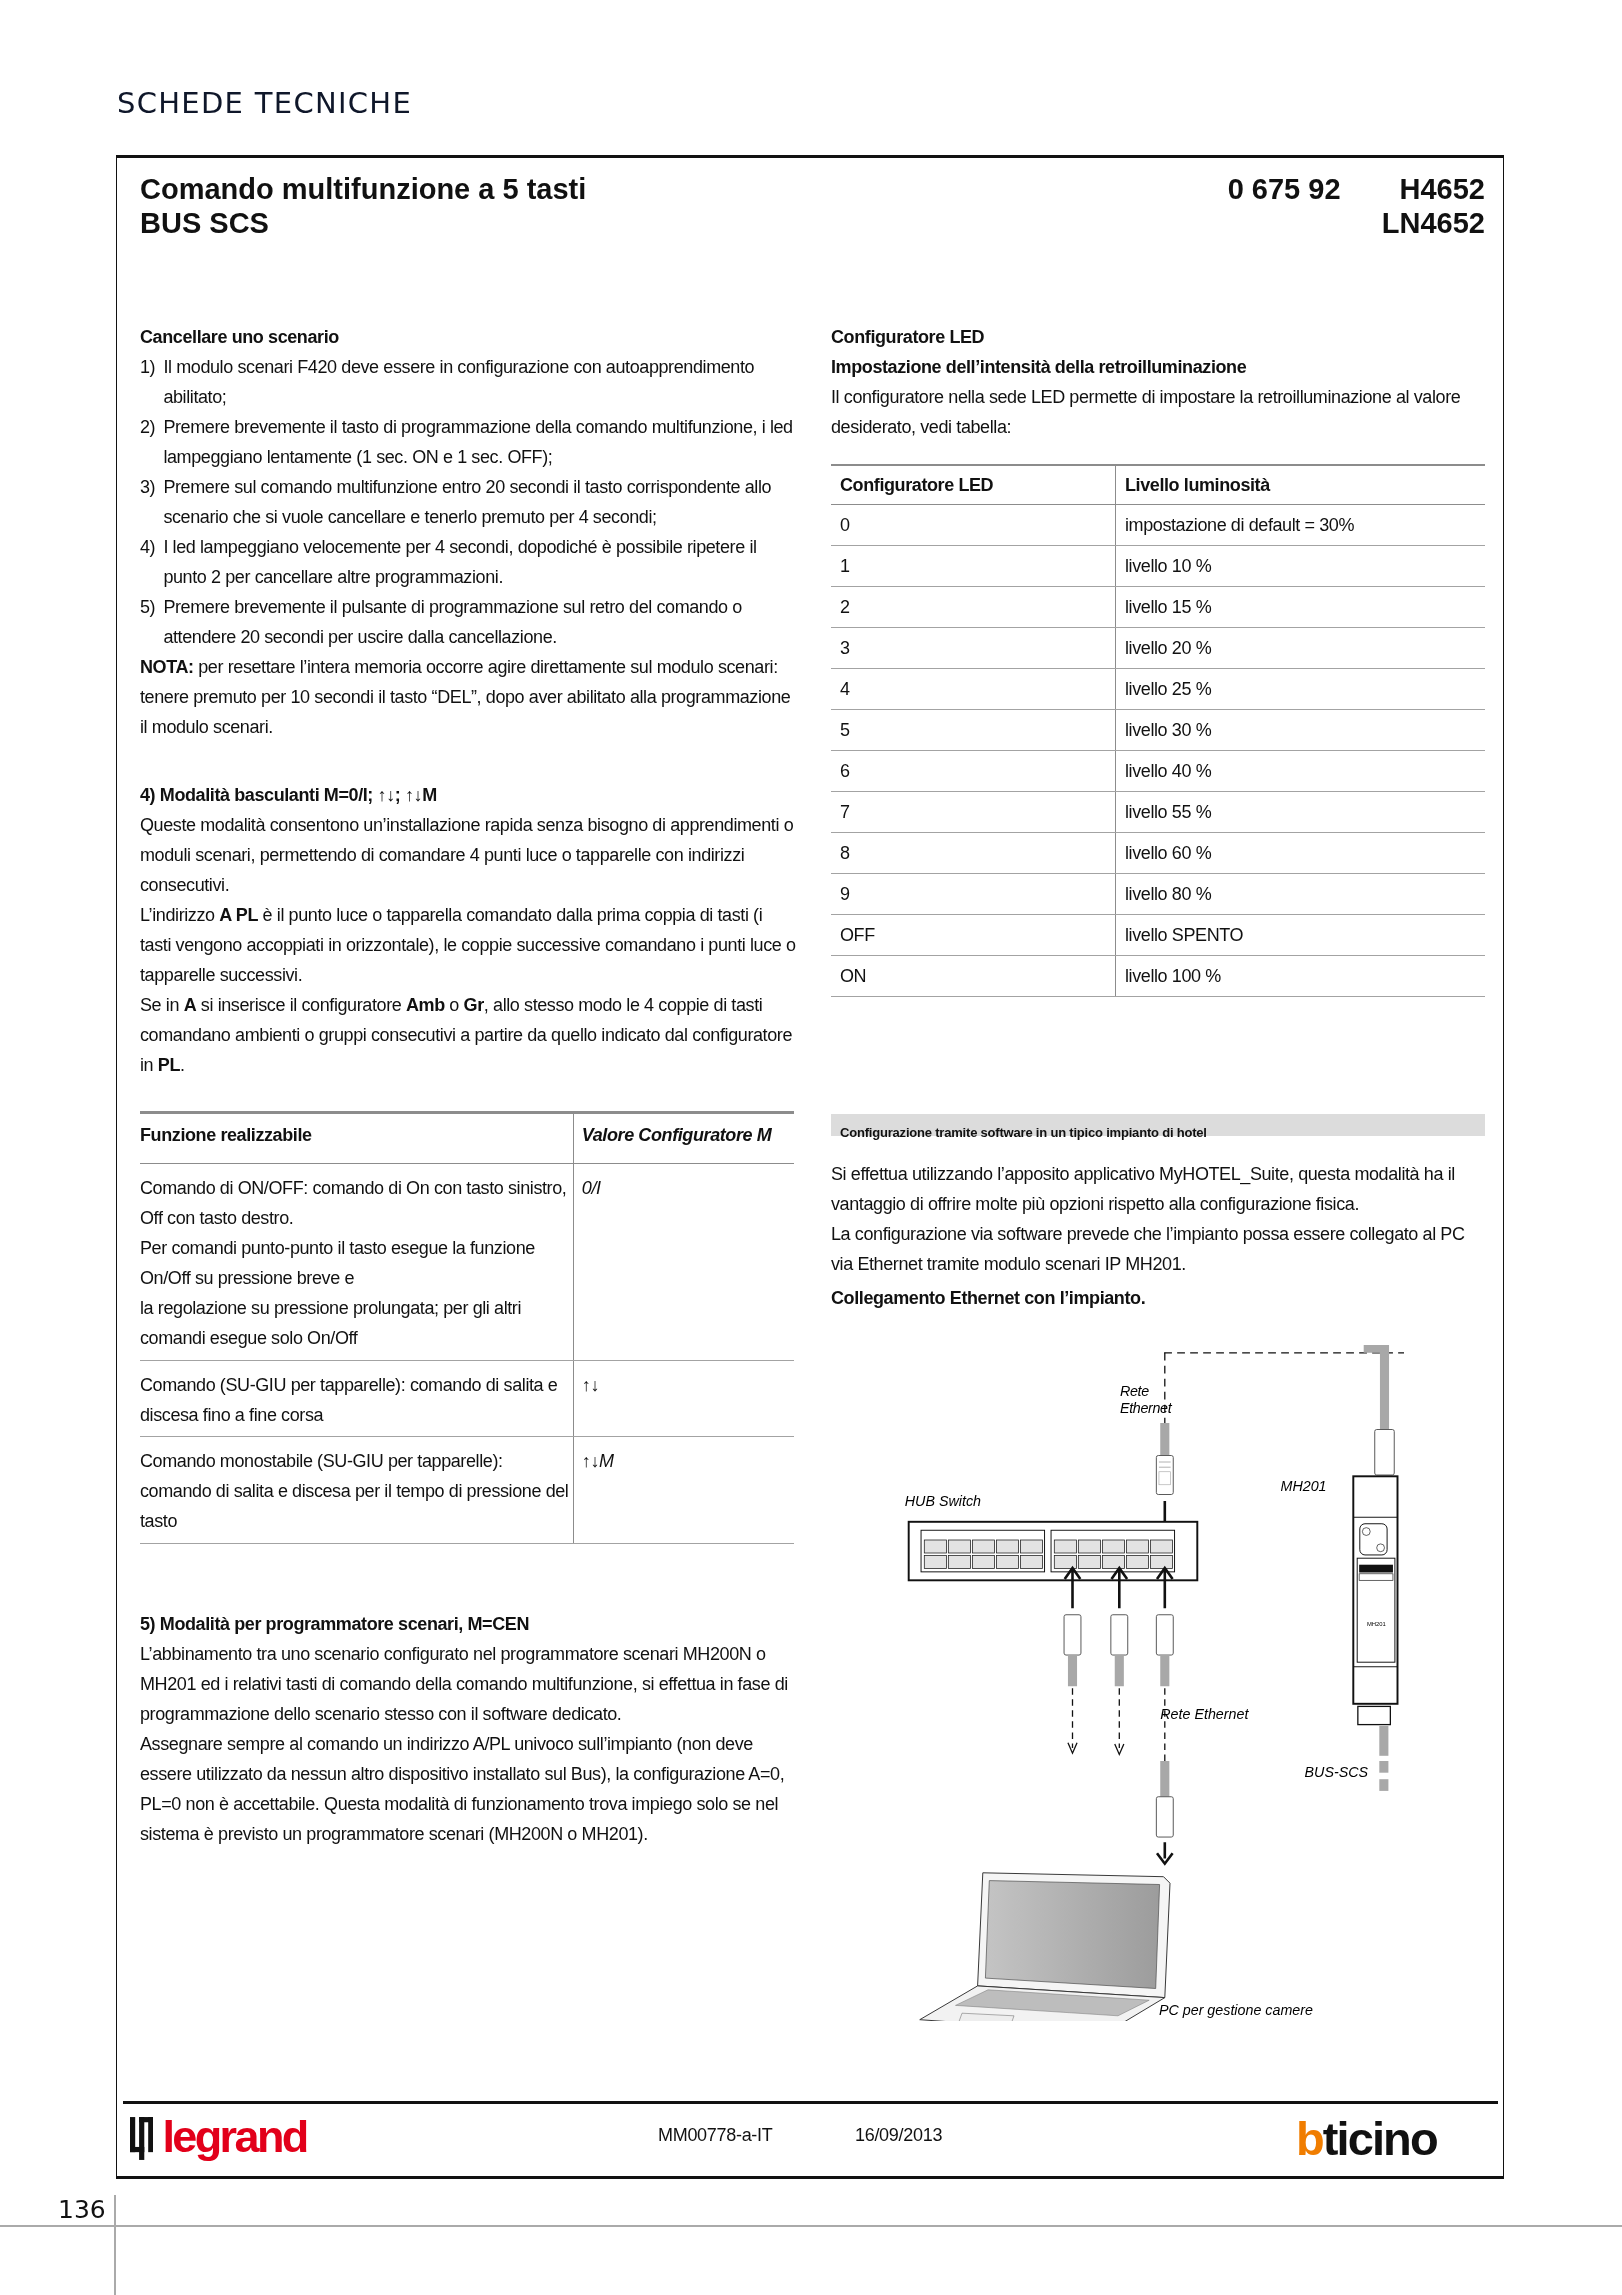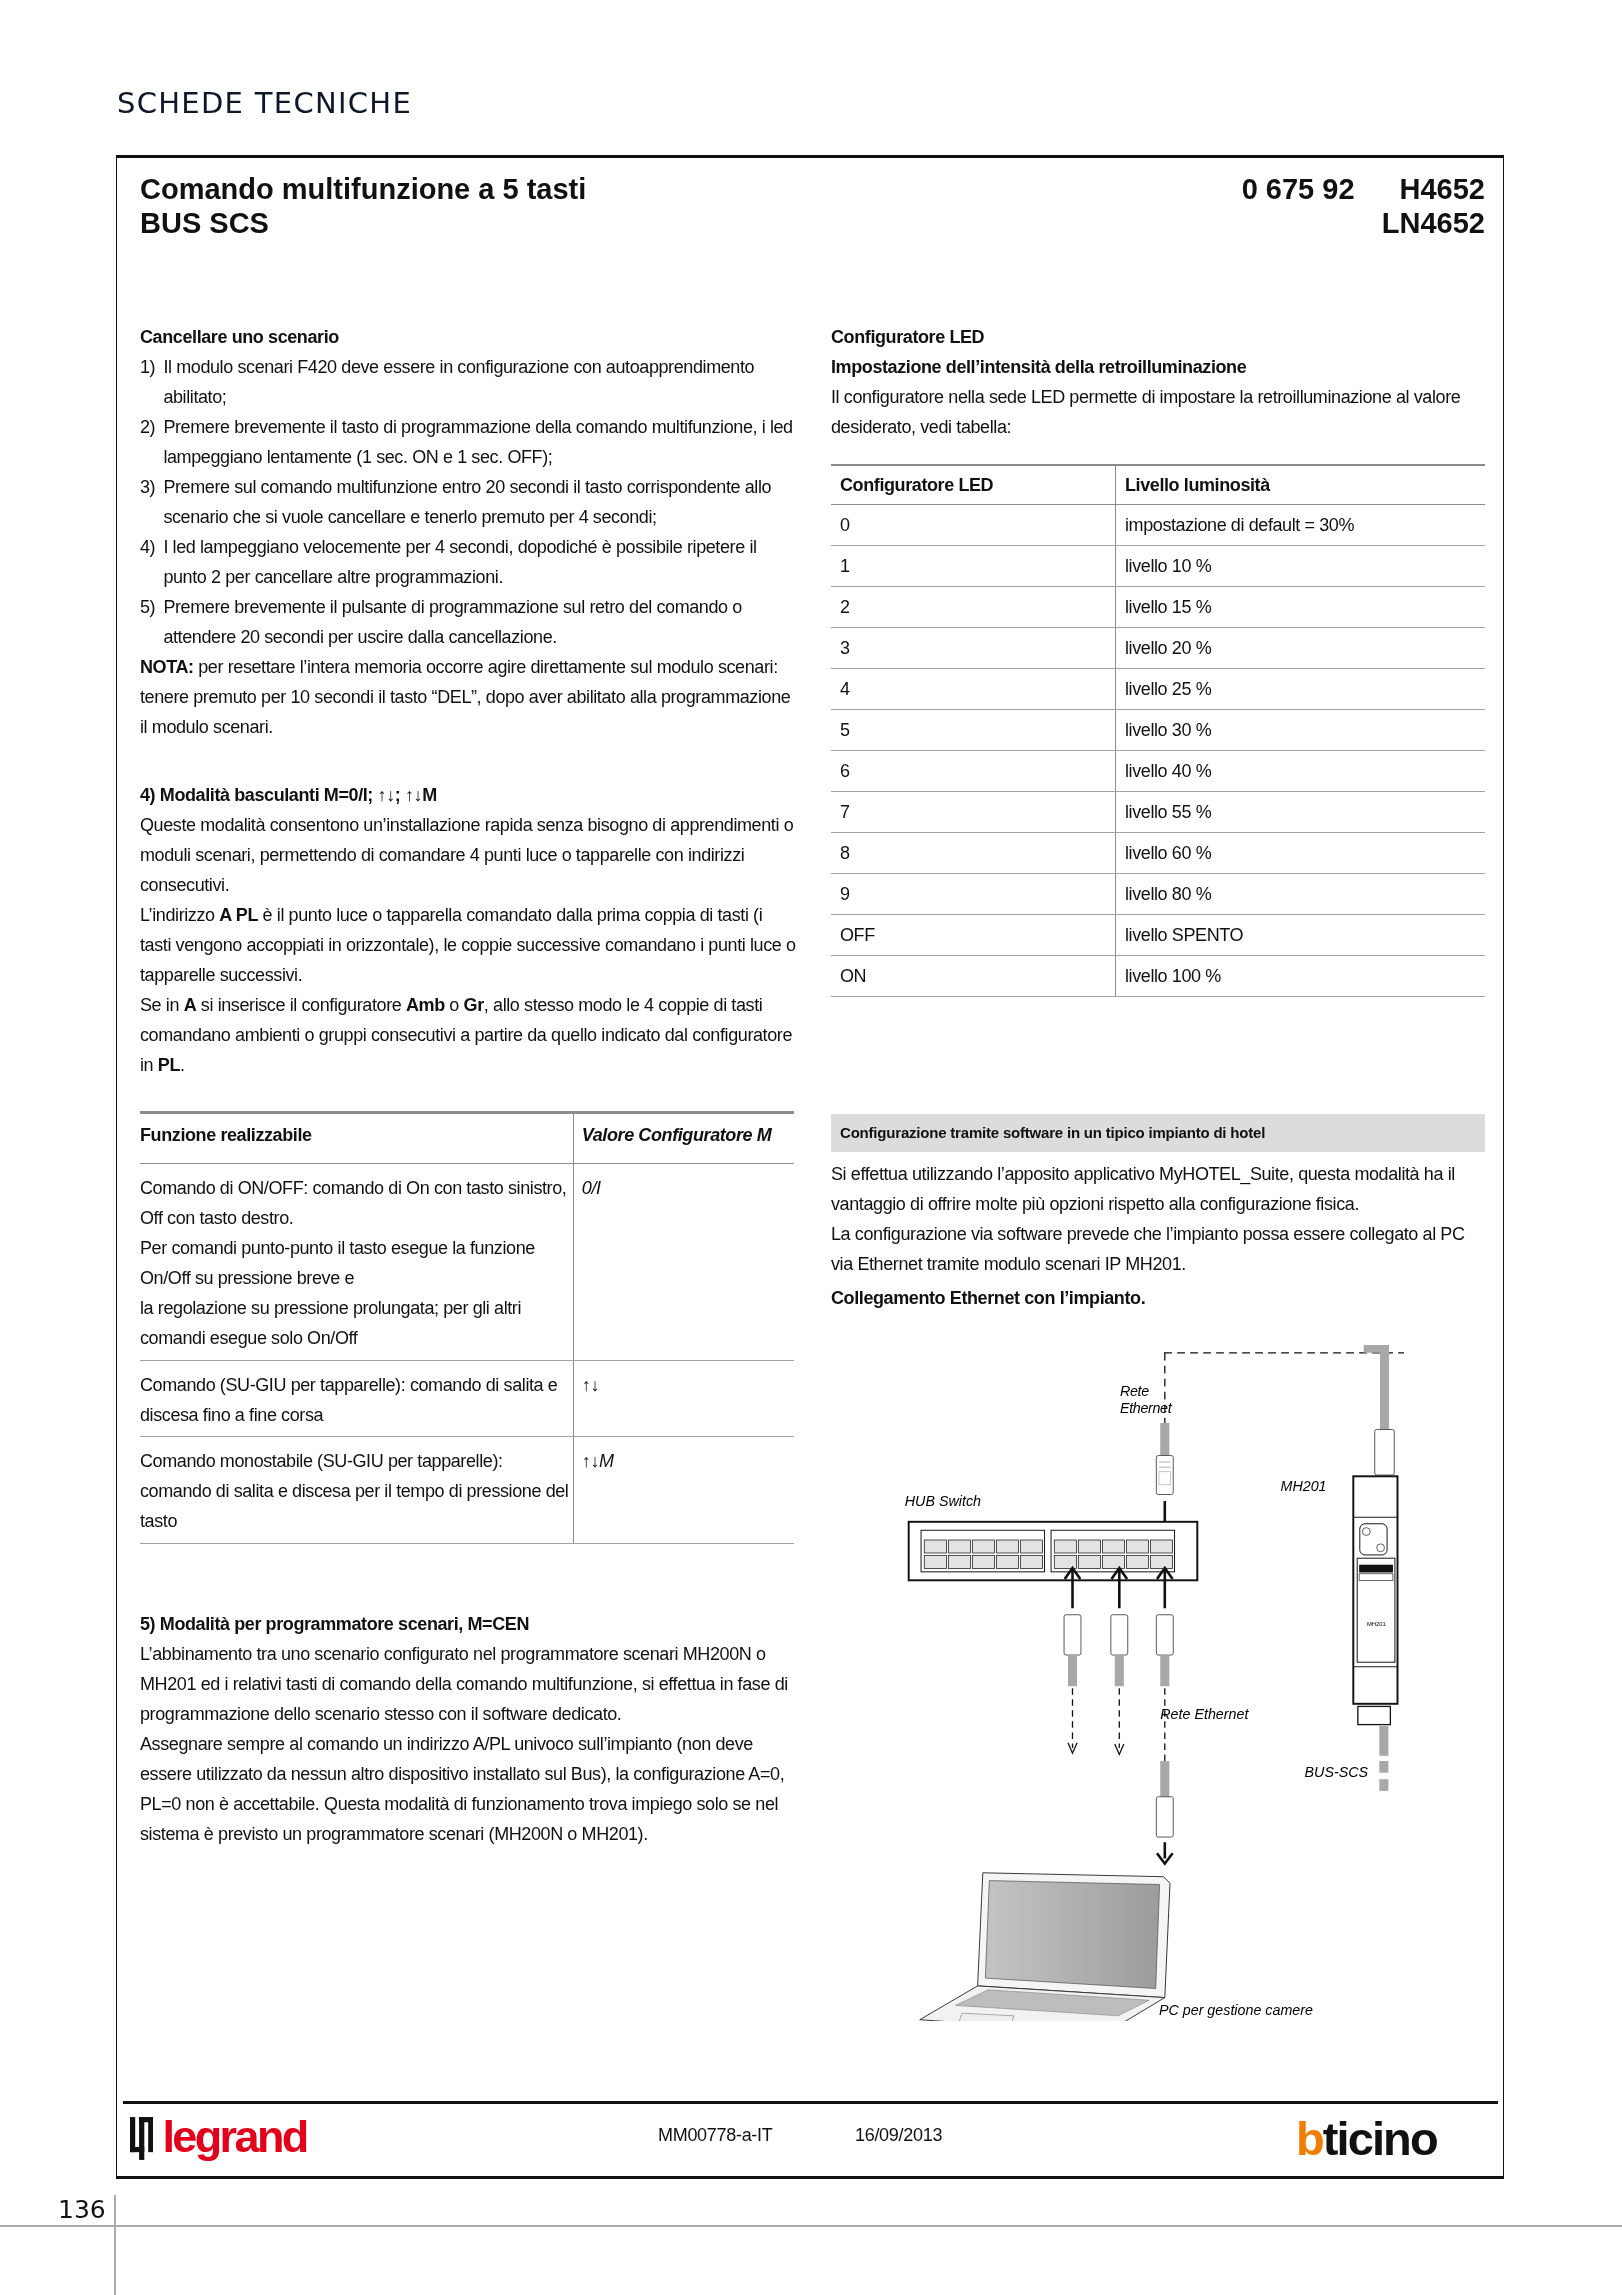--- a/index.html
+++ b/index.html
@@ -4,21 +4,21 @@
 <style>
   html, body { margin:0; padding:0; background:#fff; }
   body { width:1623px; height:2295px; position:relative; overflow:hidden;
          font-family:"Liberation Sans", sans-serif; color:#111; }
   .abs { position:absolute; }
   .section-label { left:117px; top:86px; font-size:29px; color:#0f172a; letter-spacing:1.3px;
          font-family:"DejaVu Sans", sans-serif; font-weight:normal; }
   .frame { left:116px; top:155px; width:1388px; height:2024px; border:1.9px solid #111; border-top-width:3.2px; border-bottom-width:3.2px; box-sizing:border-box; }
   .title { left:140px; top:172px; font-size:29px; font-weight:bold; line-height:34px; }
   .codes { right:138px; top:172px; font-size:29px; font-weight:bold; line-height:34px; text-align:right; }
-  .codes .row { display:flex; justify-content:center; gap:45px; }
+  .codes .row { display:flex; justify-content:center; gap:59px; }
 
   .col { font-size:18px; line-height:30px; letter-spacing:-0.4px; }
   .col-left { left:140px; width:656px; }
   .col-right { left:831px; width:656px; }
   .b { font-weight:bold; }
   .p { margin:0; }
   .li { display:flex; }
   .li .n { width:23.4px; flex:none; }
   .li .t { flex:1; }
 
@@ -27,21 +27,21 @@
   .led-table th, .led-table td { text-align:left; padding:0 9px; height:40px; border-bottom:1.3px solid #a3a3a3; }
   .led-table th { font-weight:bold; border-top:2.6px solid #8c8c8c; height:38px; border-bottom:1.9px solid #8c8c8c; }
   .led-table td:first-child, .led-table th:first-child { width:266px; border-right:1.3px solid #8c8c8c; }
 
   .func-table { left:140px; top:1111px; width:654px; font-size:18px; letter-spacing:-0.4px; line-height:30px; }
   .func-table th, .func-table td { text-align:left; vertical-align:top; padding:9px 0 6.5px 0; border-bottom:1.3px solid #a3a3a3; }
   .func-table th { font-weight:bold; border-top:3.2px solid #8c8c8c; padding-top:6px; padding-bottom:13px; border-bottom:1.3px solid #8c8c8c; }
   .func-table td:first-child, .func-table th:first-child { width:433px; border-right:1.3px solid #8c8c8c; }
   .func-table td:last-child, .func-table th:last-child { padding-left:7.8px;font-style:italic; }
 
-  .hotel-bar { left:831px; top:1114px; width:654px; height:38px; background:#dcdcdc; font-size:15px; font-weight:bold; line-height:38px; padding-left:9px; box-sizing:border-box; letter-spacing:-0.2px; }
+  .hotel-bar { left:831px; top:1114px; width:654px; height:22px; background:#dcdcdc; font-size:13px; font-weight:bold; line-height:38px; padding-left:9px; box-sizing:border-box; letter-spacing:-0.2px; }
 
   .diagram { left:897px; top:1345px; width:507px; height:676px; }
   .diag-label { font-style:italic; font-size:22px; letter-spacing:-0.5px; color:#111; line-height:28px; }
 
   .footer-line { left:123px; top:2101px; width:1375px; height:3.2px; background:#111; }
   .doc-code { left:658px; top:2125px; font-size:18px; letter-spacing:-0.3px; }
   .doc-date { left:855px; top:2125px; font-size:18px; letter-spacing:-0.3px; }
   .page-num { left:58px; top:2195px; font-size:25px; font-family:"DejaVu Sans", sans-serif; }
   .gray-h { left:0; top:2225px; width:1623px; height:1.9px; background:#aaa; }
   .gray-v { left:114px; top:2195px; width:1.9px; height:100px; background:#aaa; }

